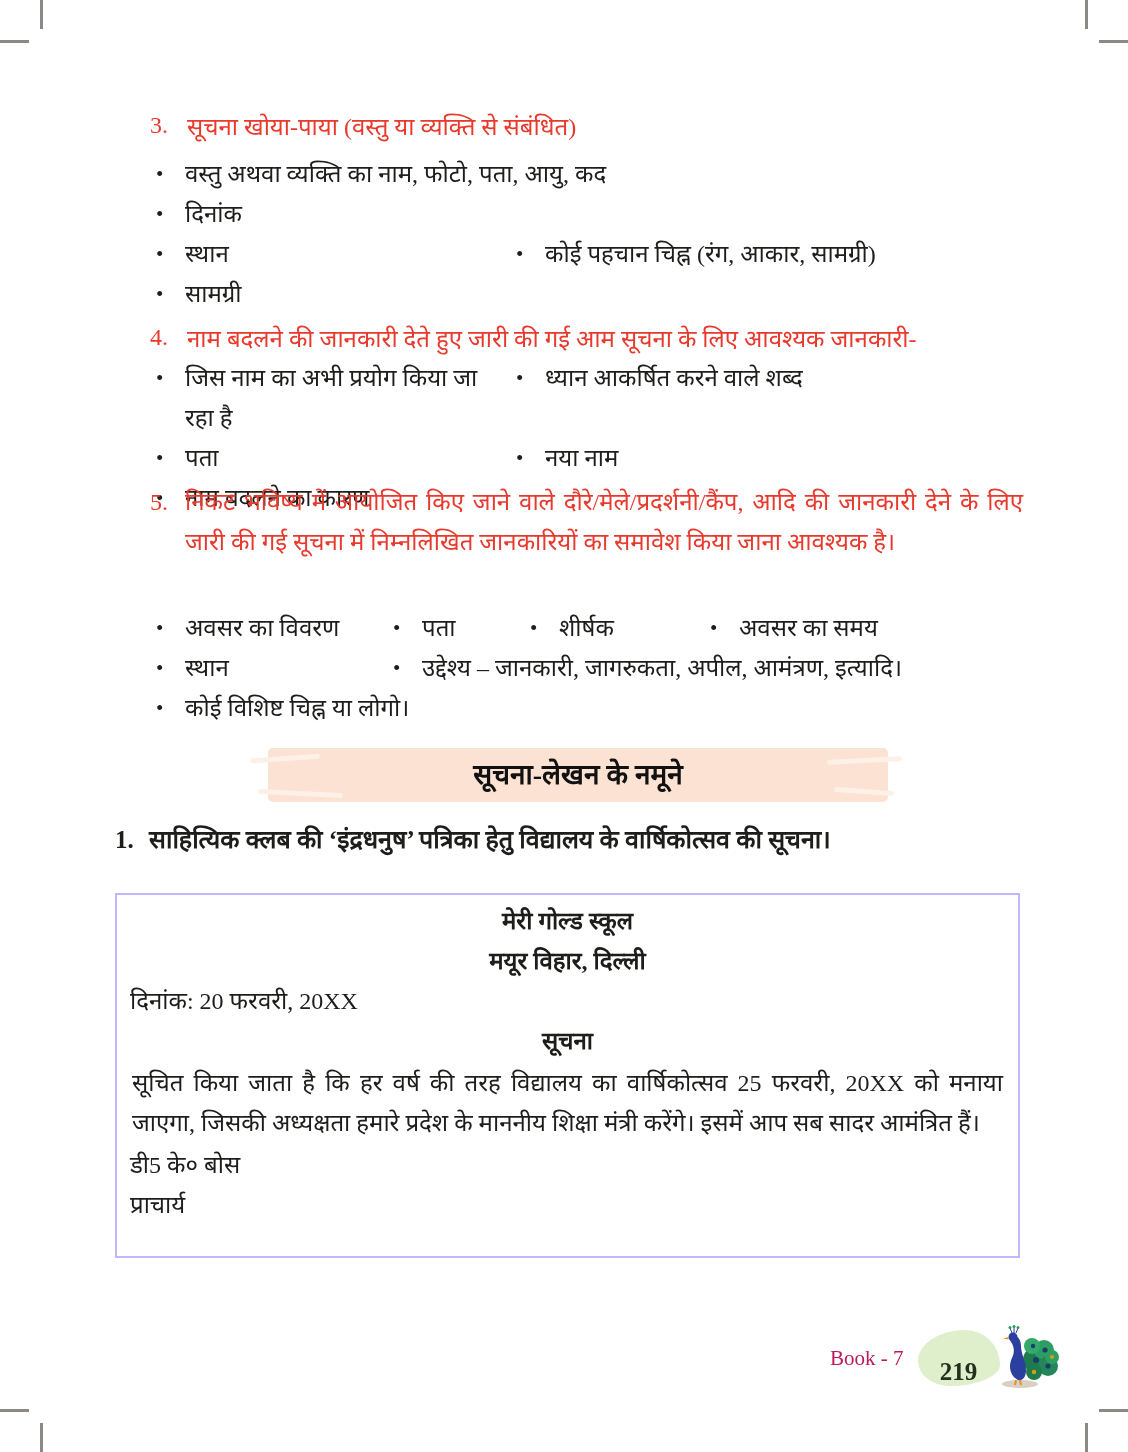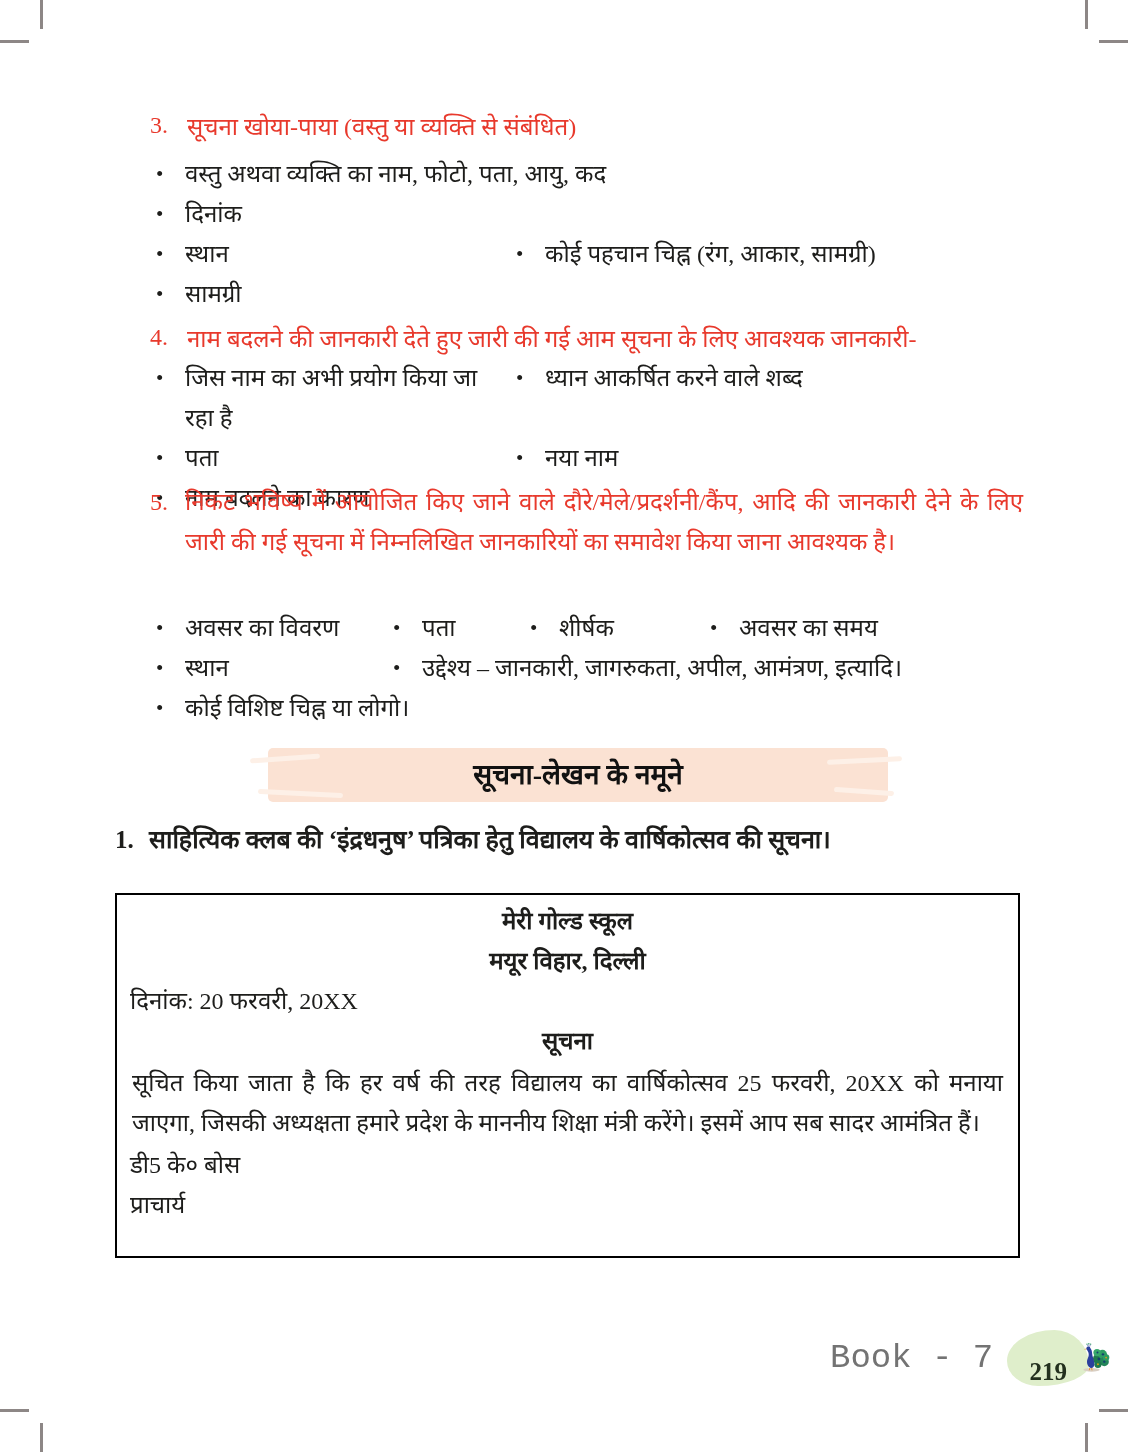--- a/index.html
+++ b/index.html
@@ -31,27 +31,27 @@
   .band .s1{left:-18px;top:8px;width:70px;height:5px;transform:rotate(-4deg);}
   .band .s2{left:-10px;bottom:6px;width:85px;height:5px;transform:rotate(3deg);}
   .band .s3{right:-14px;top:10px;width:75px;height:5px;transform:rotate(-3deg);}
   .band .s4{right:-6px;bottom:8px;width:60px;height:5px;transform:rotate(4deg);}
   .band h2{margin:0;text-align:center;font-size:28px;line-height:54px;font-weight:bold;color:#111;}
 
   .sample-line{position:absolute;left:115px;top:820px;display:flex;font-weight:bold;font-size:25px;line-height:40px;width:905px;}
   .sample-line .num{width:34px;flex:0 0 34px;}
 
   
-  .notice{position:absolute;left:115px;top:893px;width:905px;height:365px;border:2px solid #000000;box-sizing:border-box;padding:6px 13px 0 13px;font-size:24px;line-height:40px;}
+  .notice{position:absolute;left:115px;top:893px;width:905px;height:365px;border:2px solid #c4b5fd;box-sizing:border-box;padding:6px 13px 0 13px;font-size:24px;line-height:40px;}
   .notice .c{text-align:center;font-weight:bold;}
   .notice .body{text-align:justify;margin:2px;}
 
   
   .footer{position:absolute;left:830px;top:1318px;width:280px;height:80px;display:flex;align-items:center;}
-  .book-label{font-size:34px;color:#737373;white-space:nowrap;font-family:Liberation Mono, monospace;}
+  .book-label{font-size:21px;color:#be185d;white-space:nowrap;}
   .page-blob{margin-left:14px;width:82px;height:56px;background:#dfeecb;border-radius:58% 42% 62% 38% / 55% 62% 38% 45%;display:flex;align-items:flex-end;justify-content:center;flex:0 0 82px;}
   .page-blob span{font-weight:bold;font-size:25px;color:#23301e;}
   .peacock{margin-left:-12px;}
 </style>
 </head>
 <body>
 
 <div class="page">
 
   <div class="crop v" style="left:40px;top:0;"></div>

